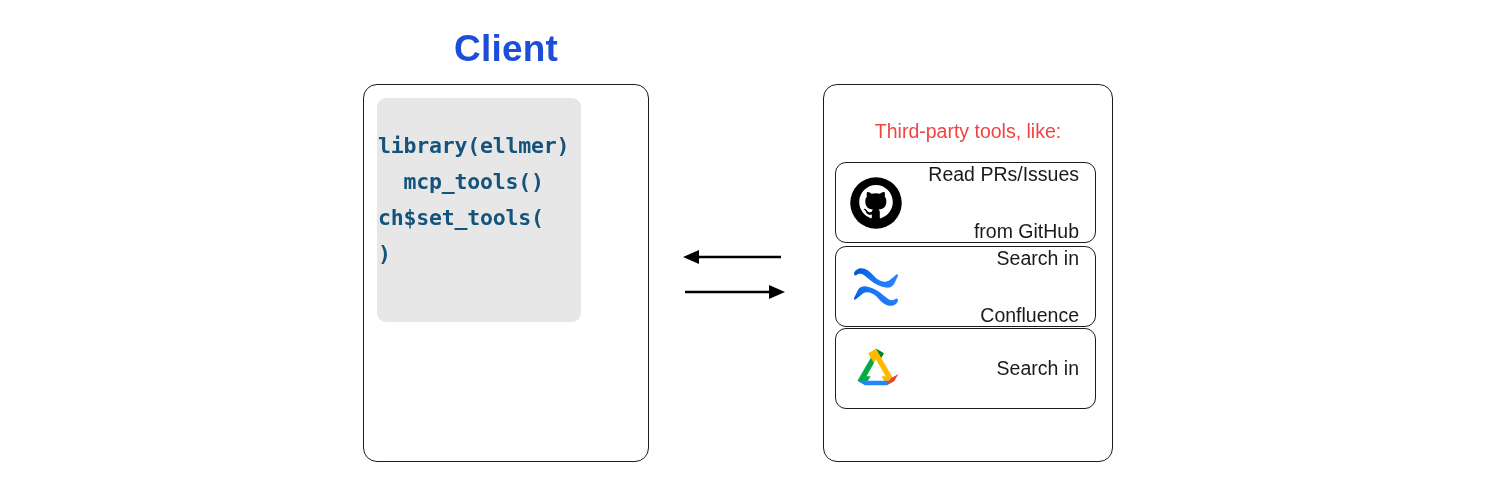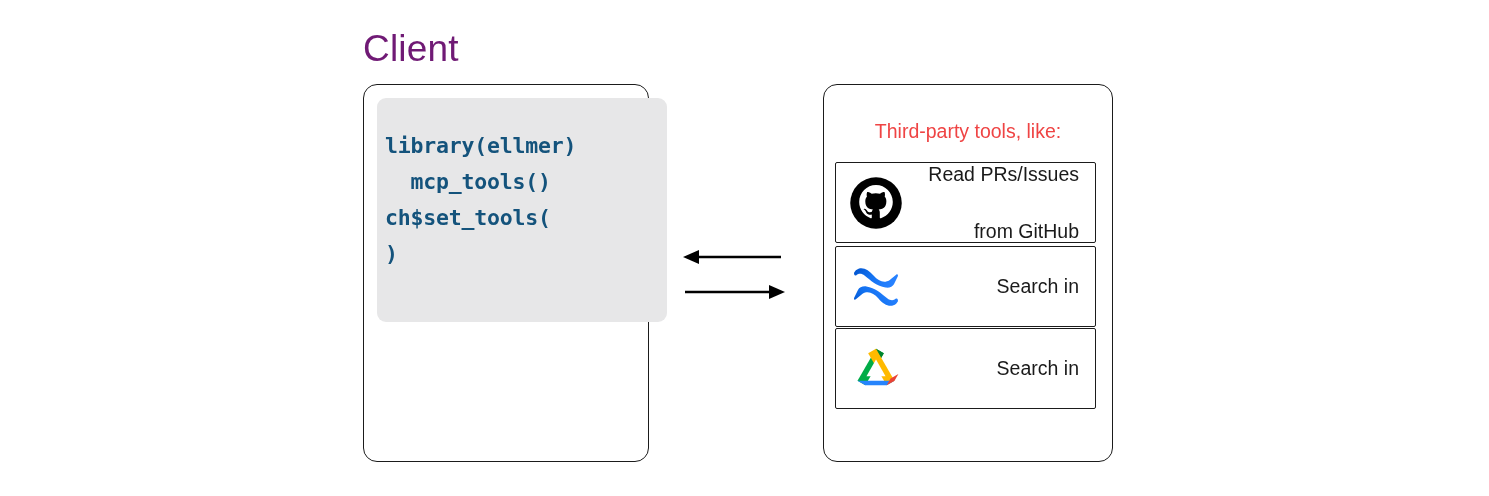--- a/index.html
+++ b/index.html
@@ -18,25 +18,26 @@
 
   .stage {
     position: absolute;
     inset: 0;
   }
 
   
   .col-title {
     position: absolute;
     font-family: "Liberation Sans", sans-serif;
-    font-weight: 400;
+    font-weight: 700;
     font-size: 37px;
     line-height: 1;
-    color: #701a75;
+    color: #1d4ed8;
     letter-spacing: 0.2px;
+    text-align: center;
     white-space: nowrap;
   }
   #client-title { left: 363px; top: 30px; width: 286px; }
   #server-title { left: 823px; top: 30px; width: 290px; }
 
   
   .panel {
     position: absolute;
     background: #ffffff;
     border: 1.6px solid #1b1b1b;
@@ -44,26 +45,26 @@
     box-sizing: border-box;
   }
   #client-panel { left: 363px; top: 84px; width: 286px; height: 378px; }
   #server-panel { left: 823px; top: 84px; width: 290px; height: 378px; }
 
   
   .code-block {
     position: absolute;
     left: 377px;
     top: 98px;
-    width: 290px;
+    width: 204px;
     height: 224px;
     background: #e7e7e8;
     border-radius: 9px;
     box-sizing: border-box;
-    padding: 30px 0 0 8px;
+    padding: 30px 0 0 1px;
   }
   .code-line {
     font-family: "DejaVu Sans Mono", "Liberation Mono", monospace;
     font-size: 21.5px;
     font-weight: 700;
     line-height: 36px;
     color: #14537c;
     white-space: pre;
     letter-spacing: -0.2px;
   }
@@ -91,21 +92,21 @@
   }
 
   
   .tool-card {
     position: absolute;
     left: 835px;
     width: 261px;
     height: 81px;
     background: #ffffff;
     border: 1.5px solid #1b1b1b;
-    border-radius: 2px;
+    border-radius: 11px;
     box-sizing: border-box;
     display: flex;
     align-items: center;
   }
   #tool-card-0 { top: 162px; }
   #tool-card-1 { top: 246px; }
   #tool-card-2 { top: 328px; }
 
   .tool-icon {
     width: 56px;
@@ -182,20 +183,21 @@
           <stop offset="0%" stop-color="#0052cc"></stop>
           <stop offset="45%" stop-color="#1271f0"></stop>
           <stop offset="100%" stop-color="#2681ff"></stop>
         </linearGradient>
       </defs>
       <path fill="url(#cgrad1)" d="M14 20 C24 12, 36 18, 46 30 C54 39, 64 44, 74 38 L86 28 C88 26, 90 28, 89 31 L82 45 C80 49, 74 52, 67 51 C52 49, 40 38, 30 30 C24 25, 18 26, 15 29 C12 31, 10 27, 11 24 Z"></path>
       <path fill="url(#cgrad2)" d="M86 80 C76 88, 64 82, 54 70 C46 61, 36 56, 26 62 L14 72 C12 74, 10 72, 11 69 L18 55 C20 51, 26 48, 33 49 C48 51, 60 62, 70 70 C76 75, 82 74, 85 71 C88 69, 90 73, 89 76 Z"></path>
     </svg>
     <div class="tool-label">
       <span>Search in</span>
+      <span class="l2">Confluence</span>
     </div>
   </div>
 
   <div class="tool-card" id="tool-card-2">
     <svg class="tool-icon" viewBox="0 0 100 100">
 
       <polygon fill="#00ac47" points="50,14 64,22 31,79 17,71"></polygon>
 
       <polygon fill="#00832d" points="50,14 64,22 57,34 43,26"></polygon>
 

